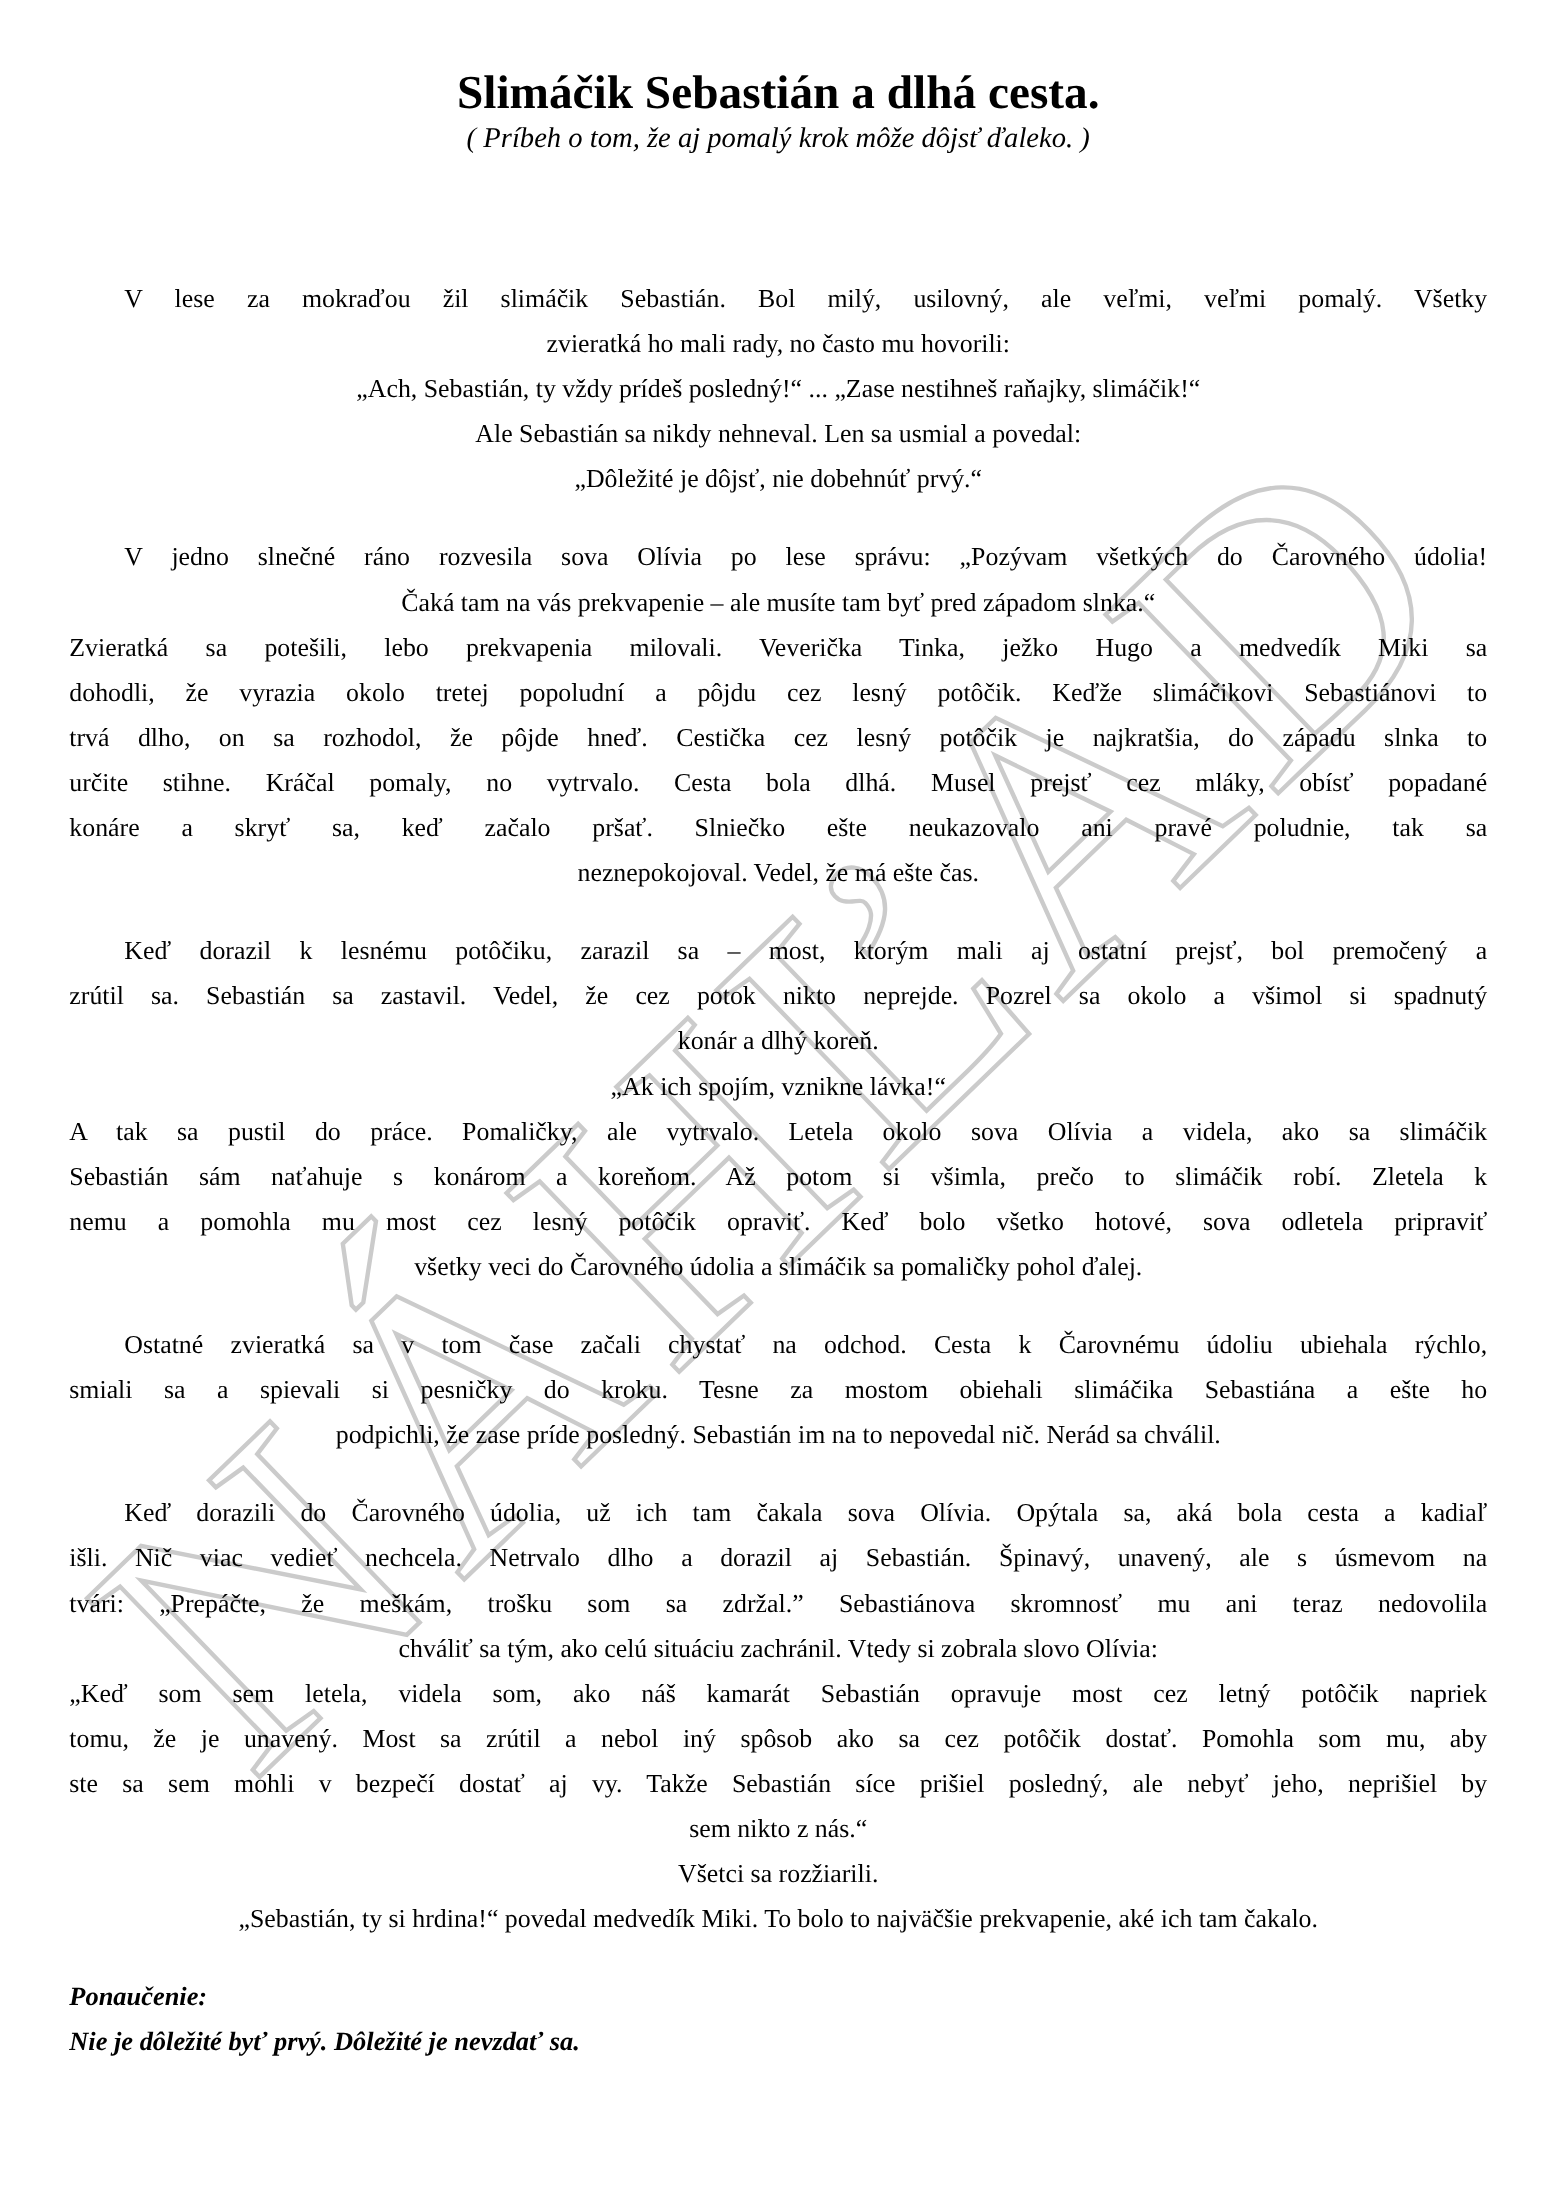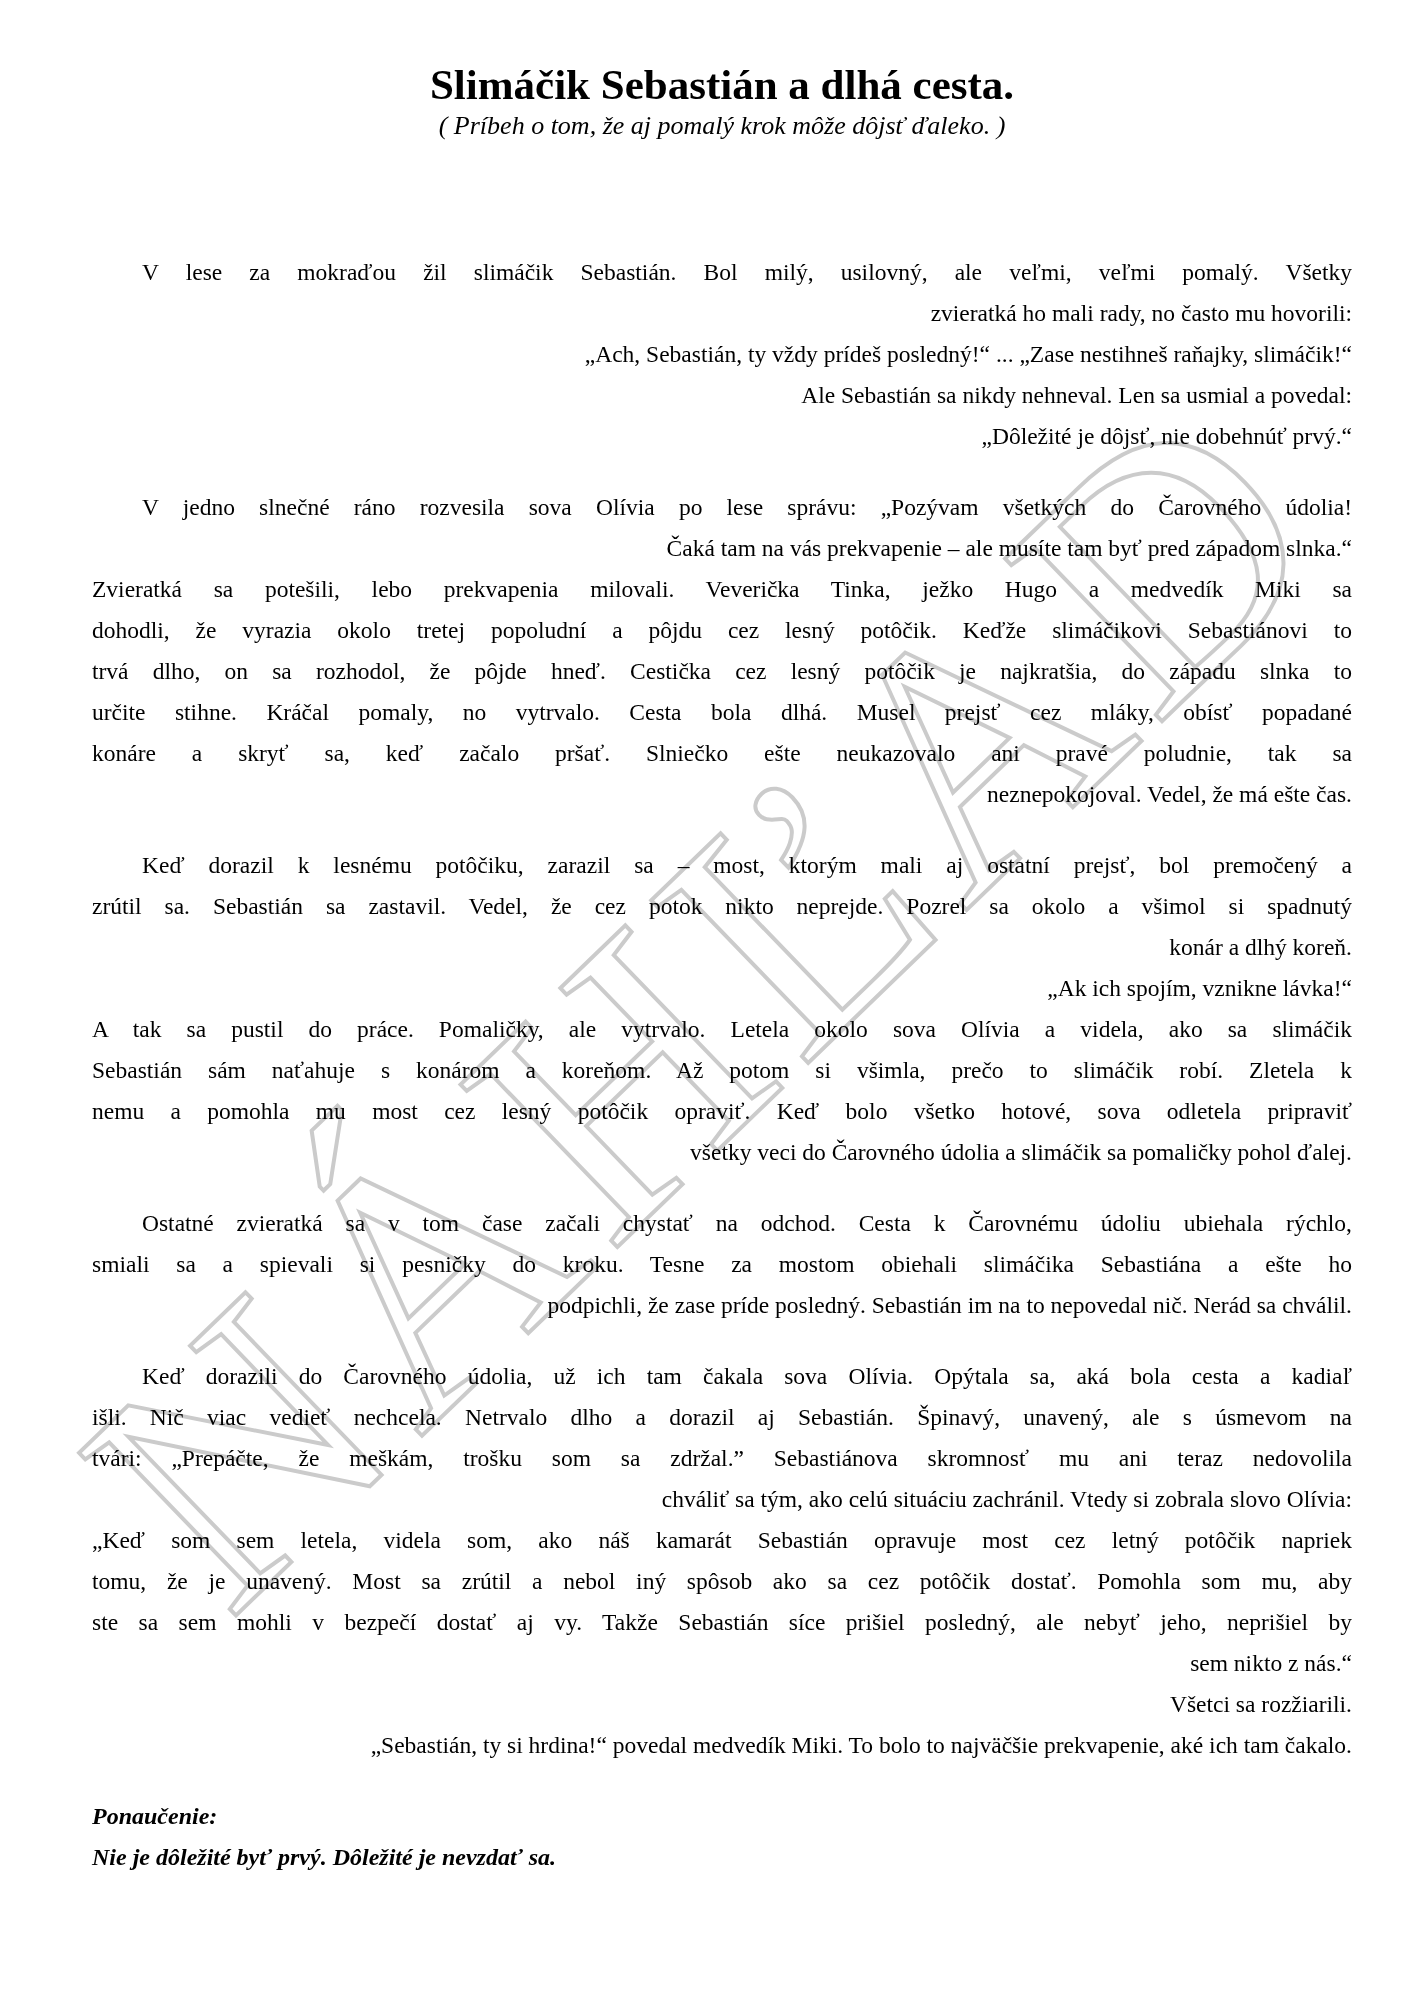--- a/index.html
+++ b/index.html
@@ -19,41 +19,41 @@
     font-size:345px;
     letter-spacing:16px;
     white-space:nowrap;
     color:transparent;
     -webkit-text-stroke:4px #cbcbcb;
     z-index:0;
     user-select:none;
   }
   .content{
     position:relative;z-index:1;
-    padding:60px 62px 0 92px;
+    padding:60px 62px 0 63px;
     font-size:23.5px;
   }
   .title{
     margin:0;
     text-align:center;
     font-size:43px;
     line-height:50px;
     font-weight:bold;
   }
   .subtitle{
     text-align:center;
     font-style:italic;
     font-size:26px;
     line-height:32px;
   }
   .body{margin-top:110px;}
   .para+.para{margin-top:30px;}
   .line{line-height:41px;}
   .just{text-align:justify;text-align-last:justify;text-justify:inter-word;}
-  .left{text-align:right;}
+  .left{text-align:center;}
   .indent{text-indent:50px;}
   .moral{
     margin-top:27px;
     font-weight:bold;
     font-style:italic;
     font-size:24px;
   }
   .moral .line{line-height:41px;}
 </style>
 </head>

